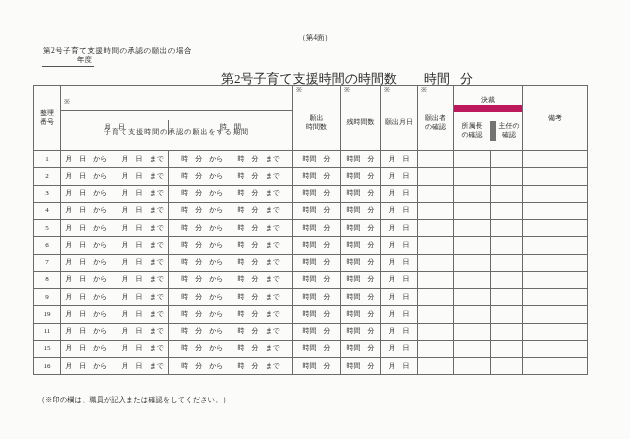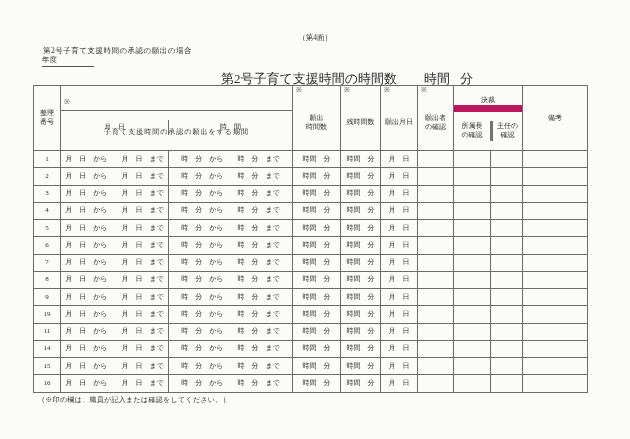--- a/index.html
+++ b/index.html
@@ -6,21 +6,21 @@
   body{
     width:630px;height:439px;background:#fbfbfa;overflow:hidden;
     font-family:"Liberation Serif","DejaVu Serif",serif;color:#2b2b2b;
   }
   .page{position:relative;width:523px;height:439px;background:#fbfbfa;}
 
   .sheet-label{position:absolute;top:33px;left:0;width:630px;text-align:center;font-size:7.5px;}
   .case-title{position:absolute;top:46px;left:43px;font-size:7.5px;letter-spacing:.5px;}
   .year-line{
     position:absolute;top:55px;left:42px;width:50px;height:11px;
-    border-bottom:1px solid #555;font-size:7.5px;padding-right:2px;
+    border-bottom:1px solid #555;text-align:right;font-size:7.5px;padding-right:2px;
   }
   .summary-line{position:absolute;top:70px;right:50px;font-size:13px;display:flex;align-items:baseline;}
   .summary-line .u-hours{margin-left:27px;}
   .summary-line .u-min{margin-left:10px;}
 
   .table-wrap{
     position:absolute;top:85px;left:33px;
     border-top:1px solid #6b6b6b;border-left:1px solid #6b6b6b;
   }
   table{border-collapse:separate;border-spacing:0;table-layout:fixed;width:554px;}
@@ -37,21 +37,21 @@
   .period-top{position:relative;height:15px;border-bottom:1px solid #6b6b6b;line-height:15px;}
   .period-top .mark{position:absolute;left:3px;top:0;}
   .period-title{letter-spacing:1px;}
   .period-sub{display:flex;height:15px;line-height:15px;}
   .period-sub .sub-date{width:107px;border-right:1px solid #6b6b6b;}
   .period-sub .sub-time{flex:1;}
 
   .kessai-top{height:10px;border-bottom:7px solid #be185d;line-height:10px;}
   .kessai-sub{display:flex;height:20px;}
   .kessai-sub div{display:flex;align-items:center;justify-content:center;}
-  .kessai-sub .k1{width:36px;border-right:3px solid #737373;}
+  .kessai-sub .k1{width:36px;border-right:6px solid #737373;}
   .kessai-sub .k2{flex:1;}
 
   .star-cell-inner{display:flex;flex-direction:column;height:100%;}
   .star-cell-inner .mark{height:9px;line-height:9px;text-align:left;padding-left:3px;}
   .star-cell-inner .lbl{flex:1;display:flex;align-items:center;justify-content:center;}
 
   .footnote{position:absolute;top:395px;left:38px;font-size:7px;letter-spacing:.3px;}
 </style>
 </head>
 <body>
@@ -265,32 +265,20 @@
             <td>時　分　から　　時　分　まで</td>
             <td>時間　分</td>
             <td>時間　分</td>
             <td>月　日</td>
             <td></td>
             <td></td>
             <td></td>
             <td></td>
           </tr>
           <tr>
-            <td>14</td>
-            <td>月　日　から　　月　日　まで</td>
-            <td>時　分　から　　時　分　まで</td>
-            <td>時間　分</td>
-            <td>時間　分</td>
-            <td>月　日</td>
-            <td></td>
-            <td></td>
-            <td></td>
-            <td></td>
-          </tr>
-          <tr>
             <td>15</td>
             <td>月　日　から　　月　日　まで</td>
             <td>時　分　から　　時　分　まで</td>
             <td>時間　分</td>
             <td>時間　分</td>
             <td>月　日</td>
             <td></td>
             <td></td>
             <td></td>
             <td></td>

